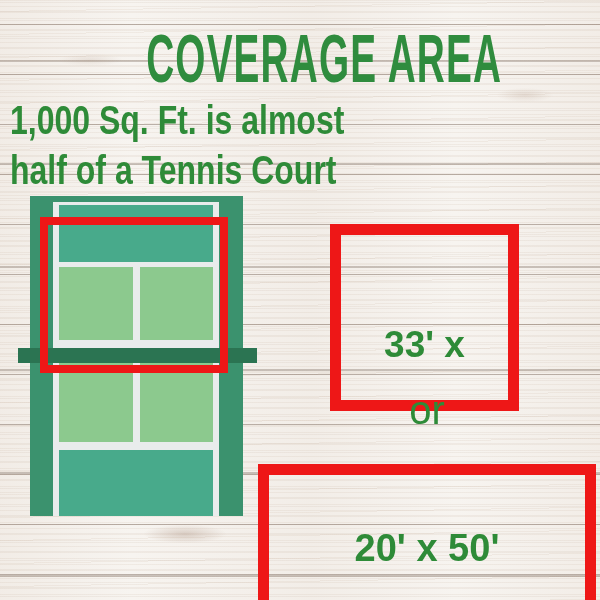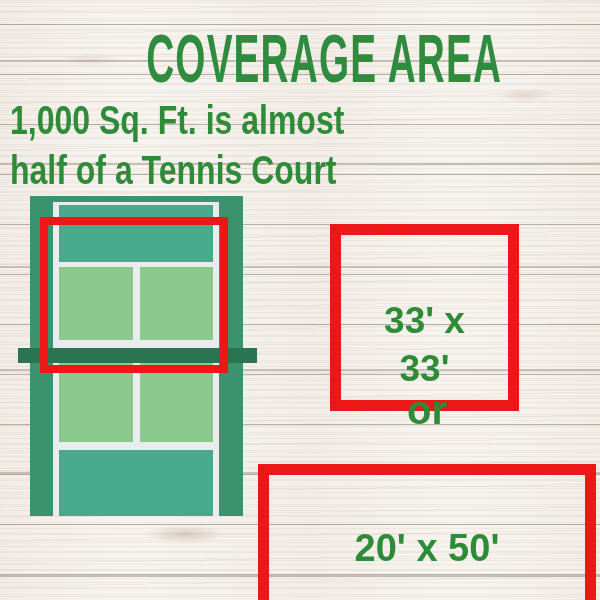--- a/index.html
+++ b/index.html
@@ -51,21 +51,21 @@
   .square33  { left:330px; top:200px; width:189px; height:187px; border-width:11px;
                display:flex; flex-direction:column; align-items:center; justify-content:center;
                padding-top:54px; }
   .rect2050  { left:258px; top:440px; width:338px; height:147px; border-width:11px;
                display:flex; align-items:center; justify-content:center; padding-top:20px; }
   .dim-label { color:#2e8b38; font-weight:bold; text-align:center; }
   .square33 .dim-label { font-size:37px; line-height:48px; }
   .rect2050 .dim-label { font-size:38px; line-height:38px; }
   .or-sep {
     position:absolute; left:258px; top:390px; width:338px; text-align:center;
-    font-size:40px; line-height:40px; font-weight:bold; color:#2e8b38;
+    font-size:40px; line-height:40px; font-weight:normal; color:#2e8b38;
   }
 </style>
 </head>
 <body>
 
 <div class="canvas">
 
   <div class="title">
     <span>COVERAGE AREA</span>
   </div>
@@ -85,21 +85,20 @@
     <div class="svc-br"></div>
     <div class="backcourt-bot"></div>
     <div class="net-band"></div>
   </div>
 
   <div class="red-box court-red"></div>
 
   <div class="red-box square33">
     <div class="dim-label">
       <div>33' x</div>
-      <div>33'</div>
     </div>
   </div>
 
   <div class="or-sep">or</div>
 
   <div class="red-box rect2050">
     <div class="dim-label">20' x 50'</div>
   </div>
 
 </div>

